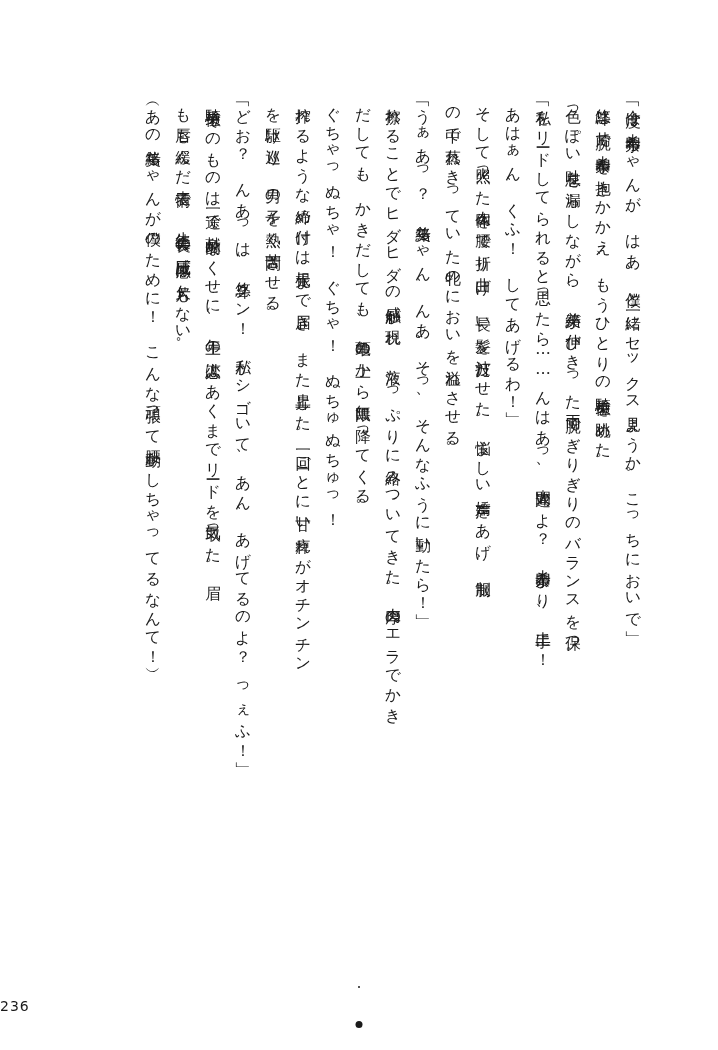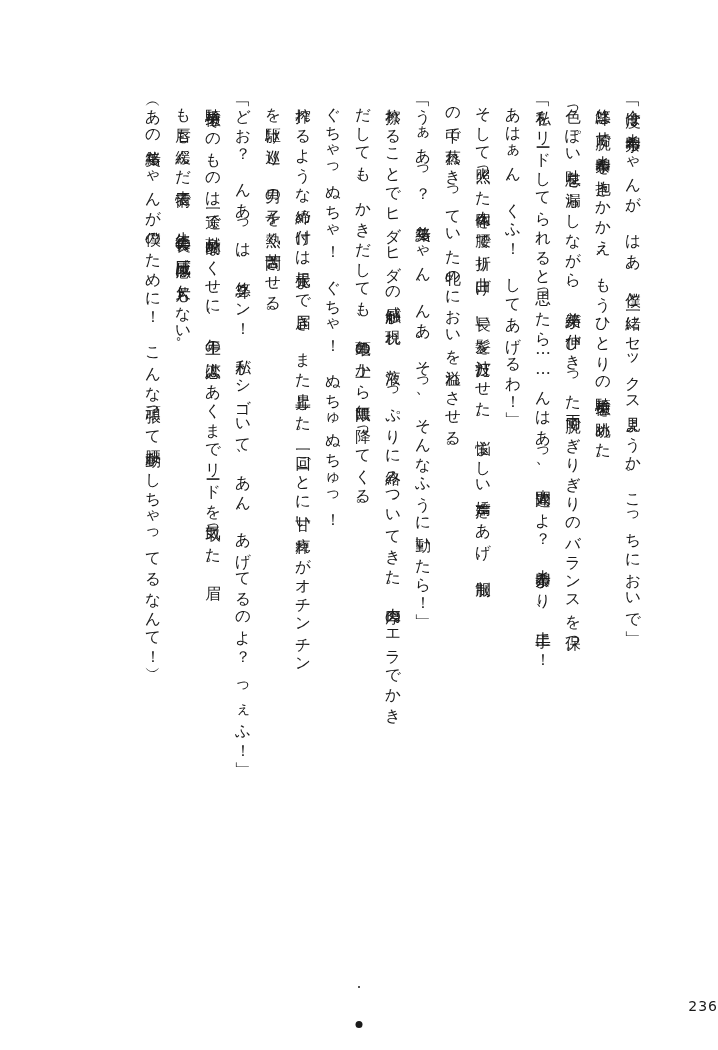--- a/index.html
+++ b/index.html
@@ -53,21 +53,21 @@
     white-space: nowrap;
     overflow: visible;
     font-weight: 400;
   }
 
   .page-number {
     position: absolute;
     bottom: 36px;
     left: 0;
     right: 0;
-    text-align: right;
+    text-align: left;
     font-size: 14px;
     font-family: "DejaVu Sans", "Liberation Sans", sans-serif;
     color: #1a1a1a;
     letter-spacing: 1px;
   }
 
   .footer-mark {
     position: absolute;
     bottom: 22px;
     left: 50%;

